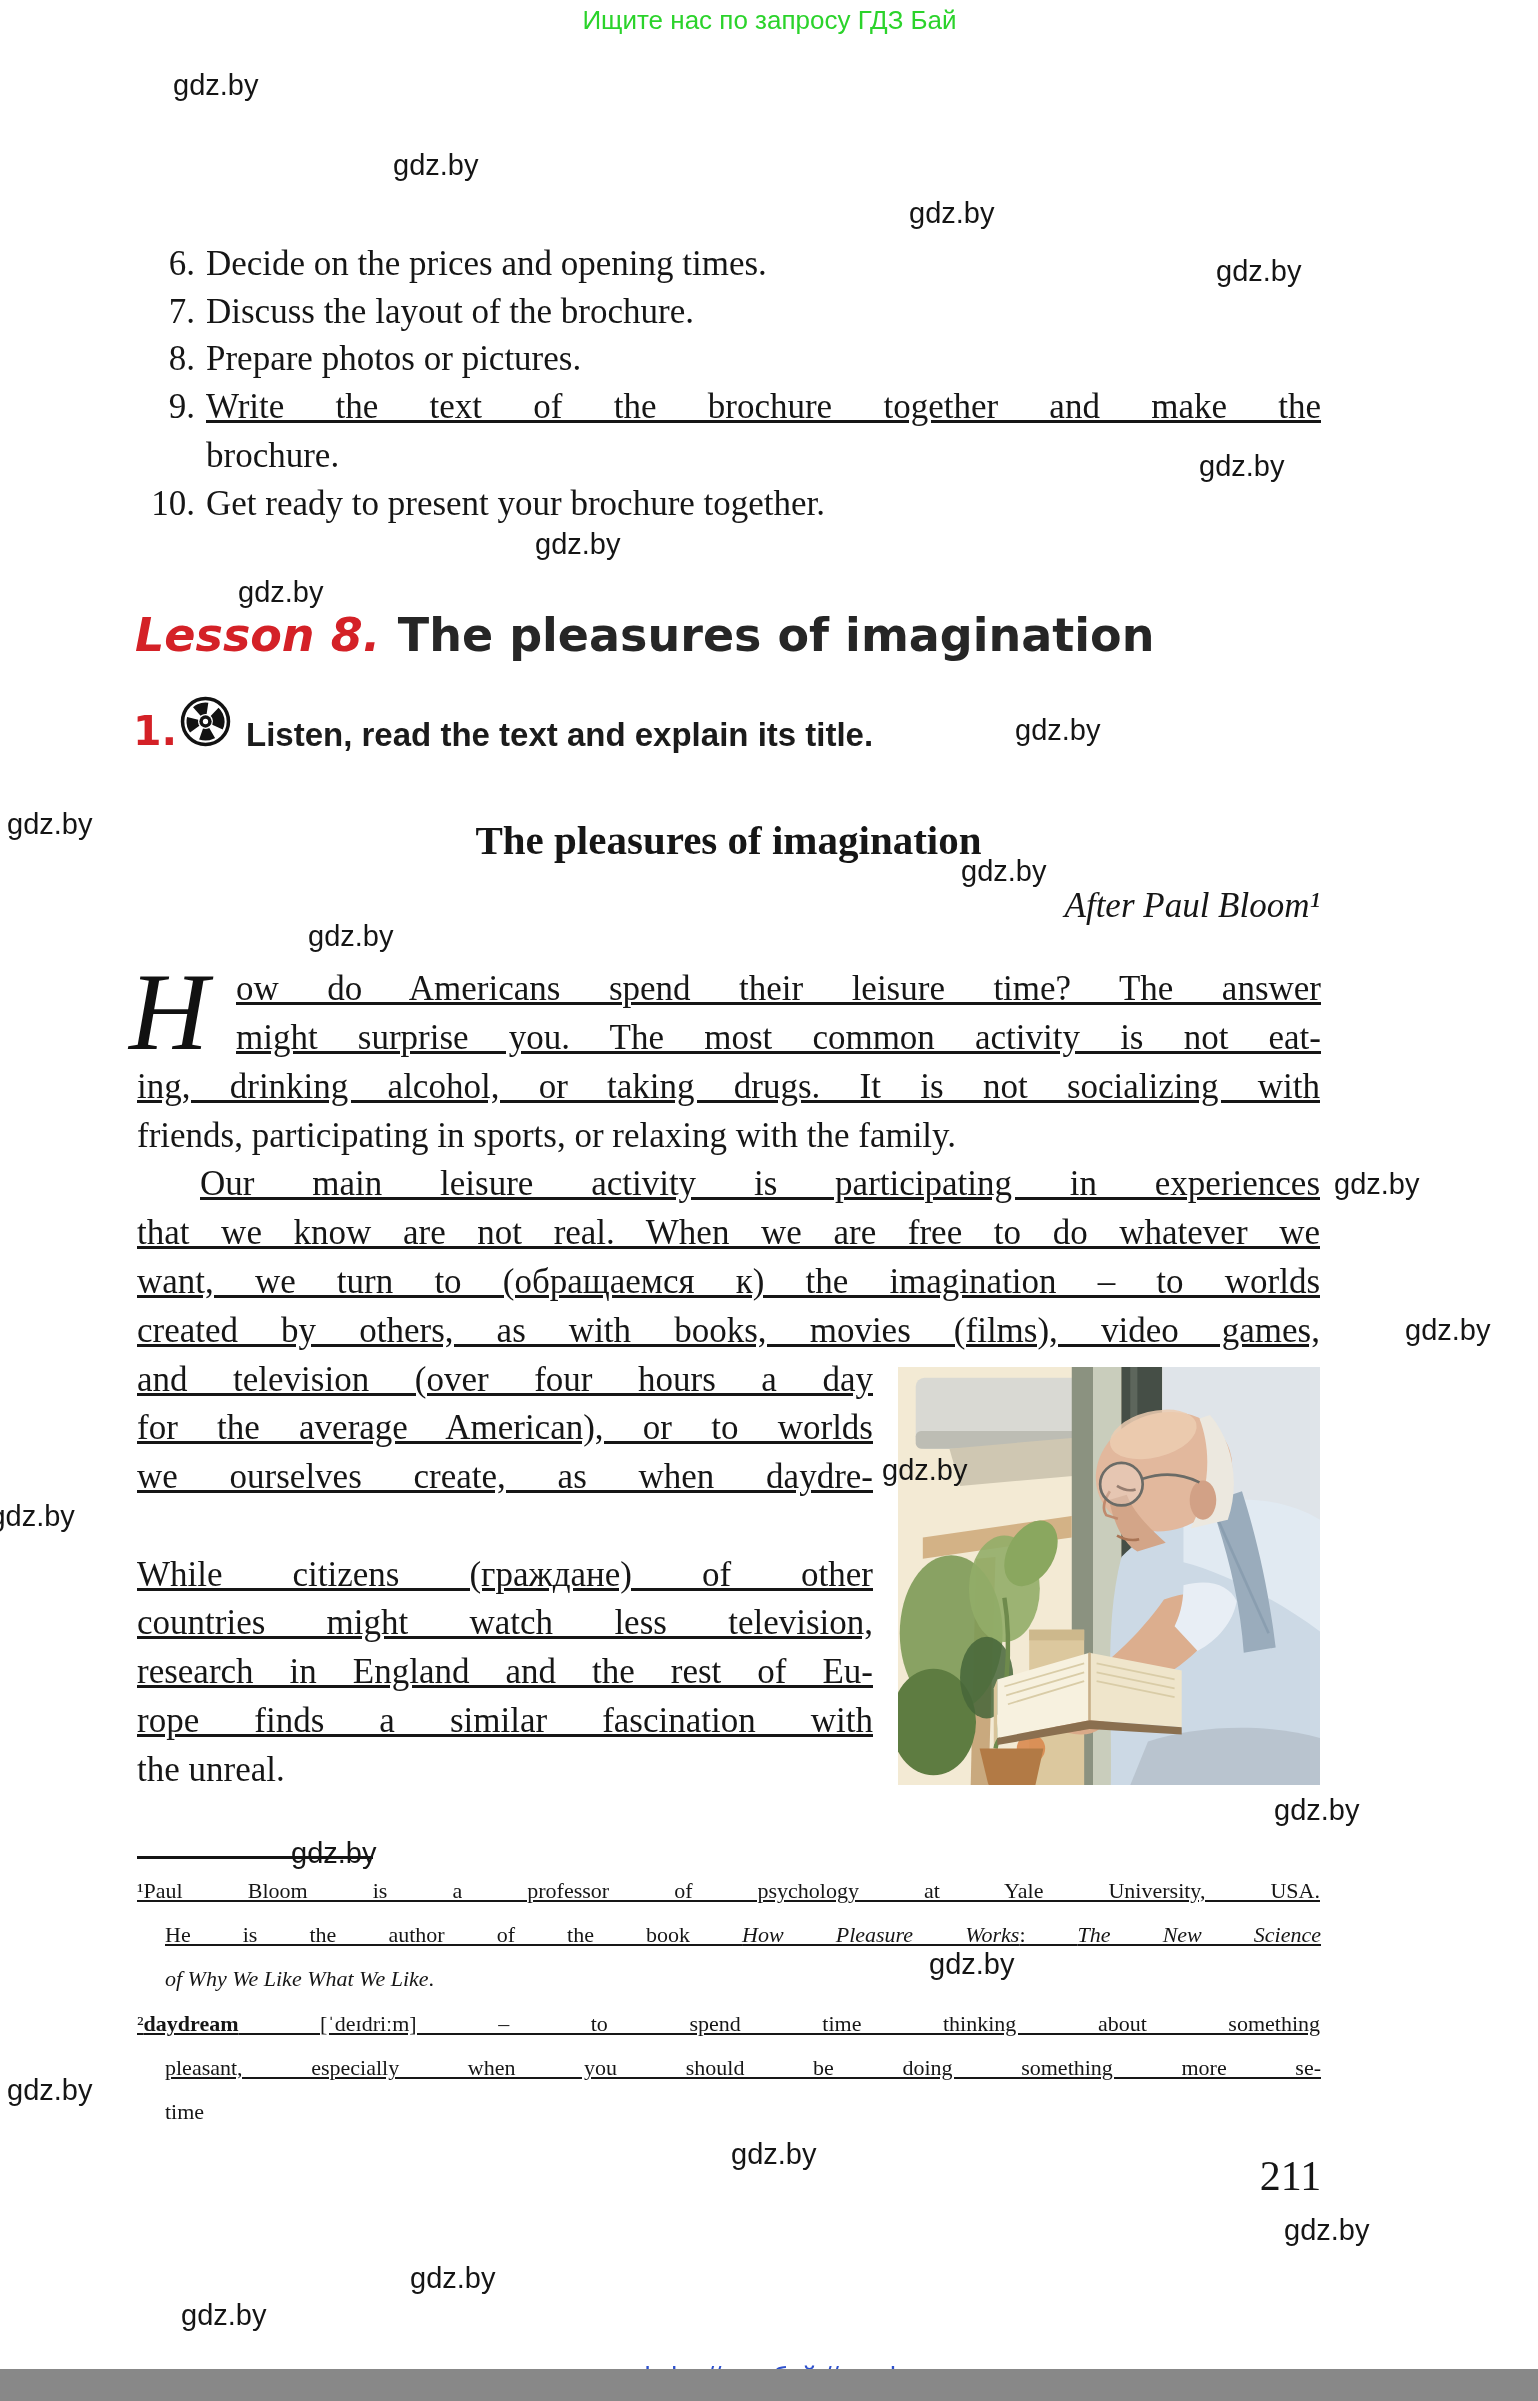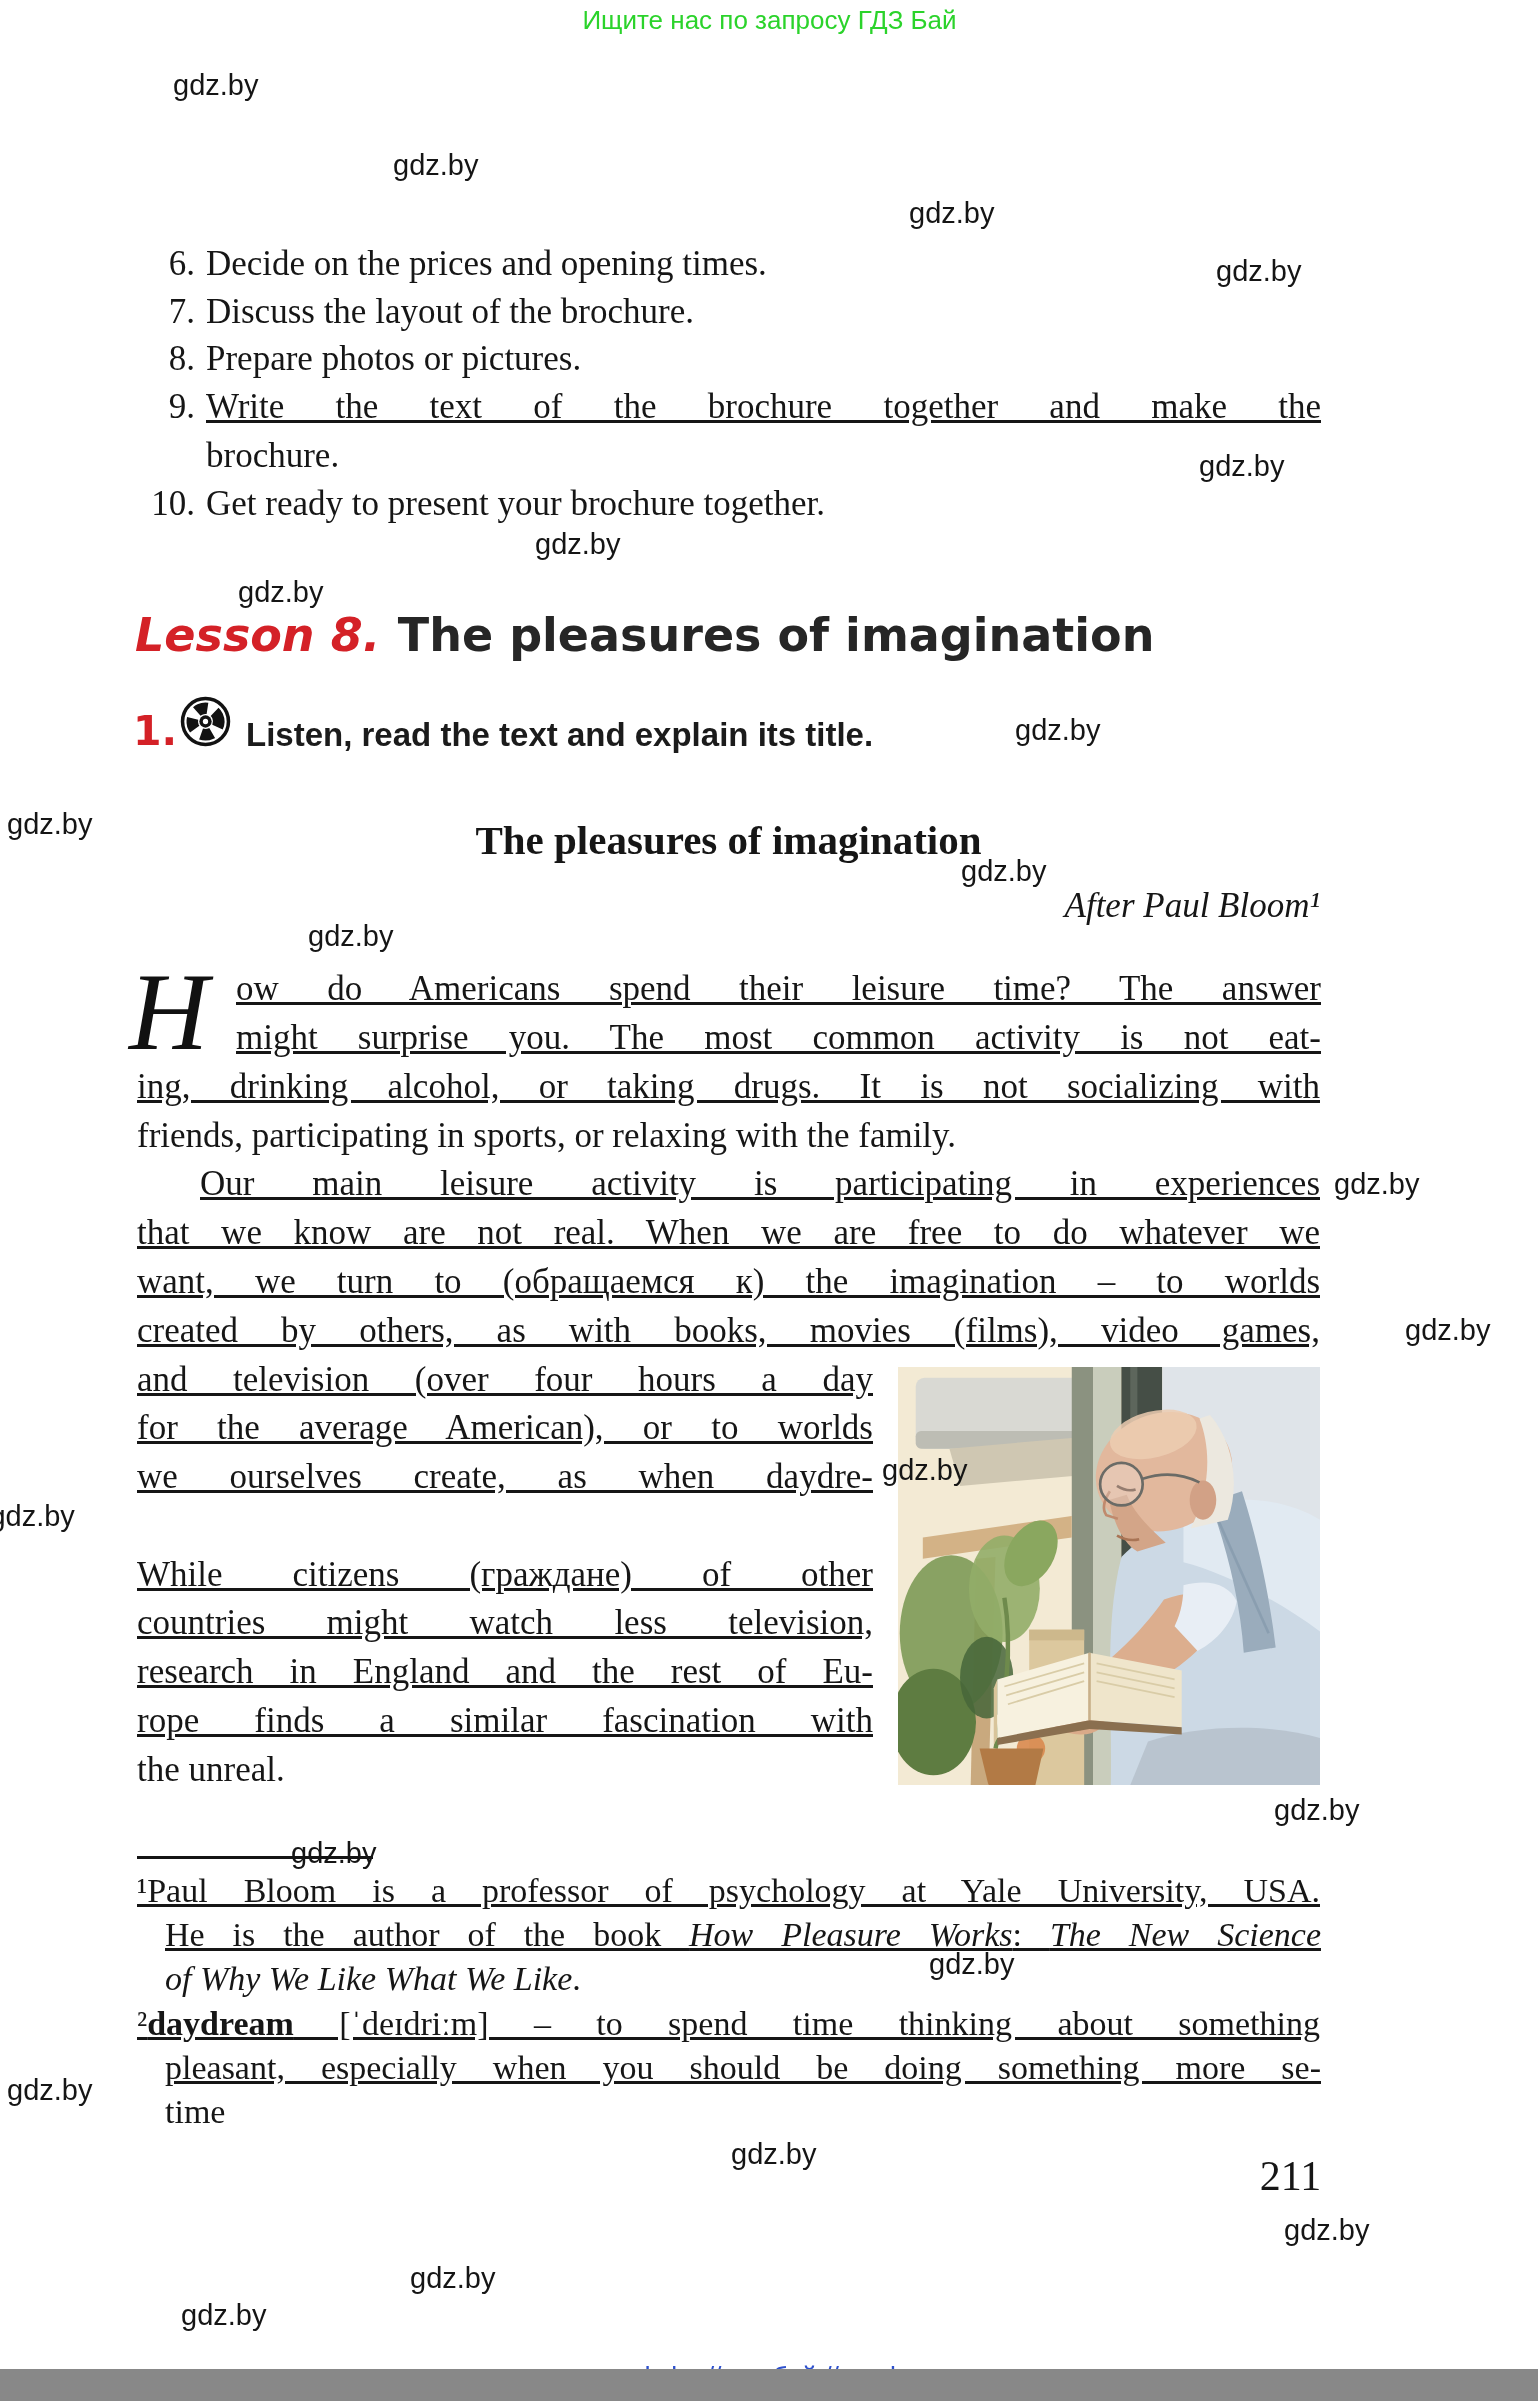--- a/index.html
+++ b/index.html
@@ -48,21 +48,21 @@
     font-weight:700;font-size:41px;
   }
   .byline{
     position:absolute;left:137px;top:886px;width:1183px;text-align:right;
     font-style:italic;font-size:35px;font-family:Liberation Serif, serif;
   }
   .dropcap{
     position:absolute;left:129px;top:957px;
     font:italic 110px/1 "Liberation Serif",serif;color:#111;
   }
-  .fn{font-size:34px;line-height:44px;}
+  .fn{font-size:22px;line-height:44px;}
   .seg-i{font-style:italic;}
   .seg-b{font-weight:700;}
   .rule{position:absolute;left:137px;top:1856px;width:236px;height:2.7px;background:#141414;z-index:2;}
   .photo{
     position:absolute;left:898px;top:1367px;width:422px;height:418px;z-index:1;
   }
   .photo svg{display:block;width:100%;height:100%;}
   .pgnum{
     position:absolute;left:1239px;top:2152px;width:103px;text-align:center;font-size:42px;
   }

